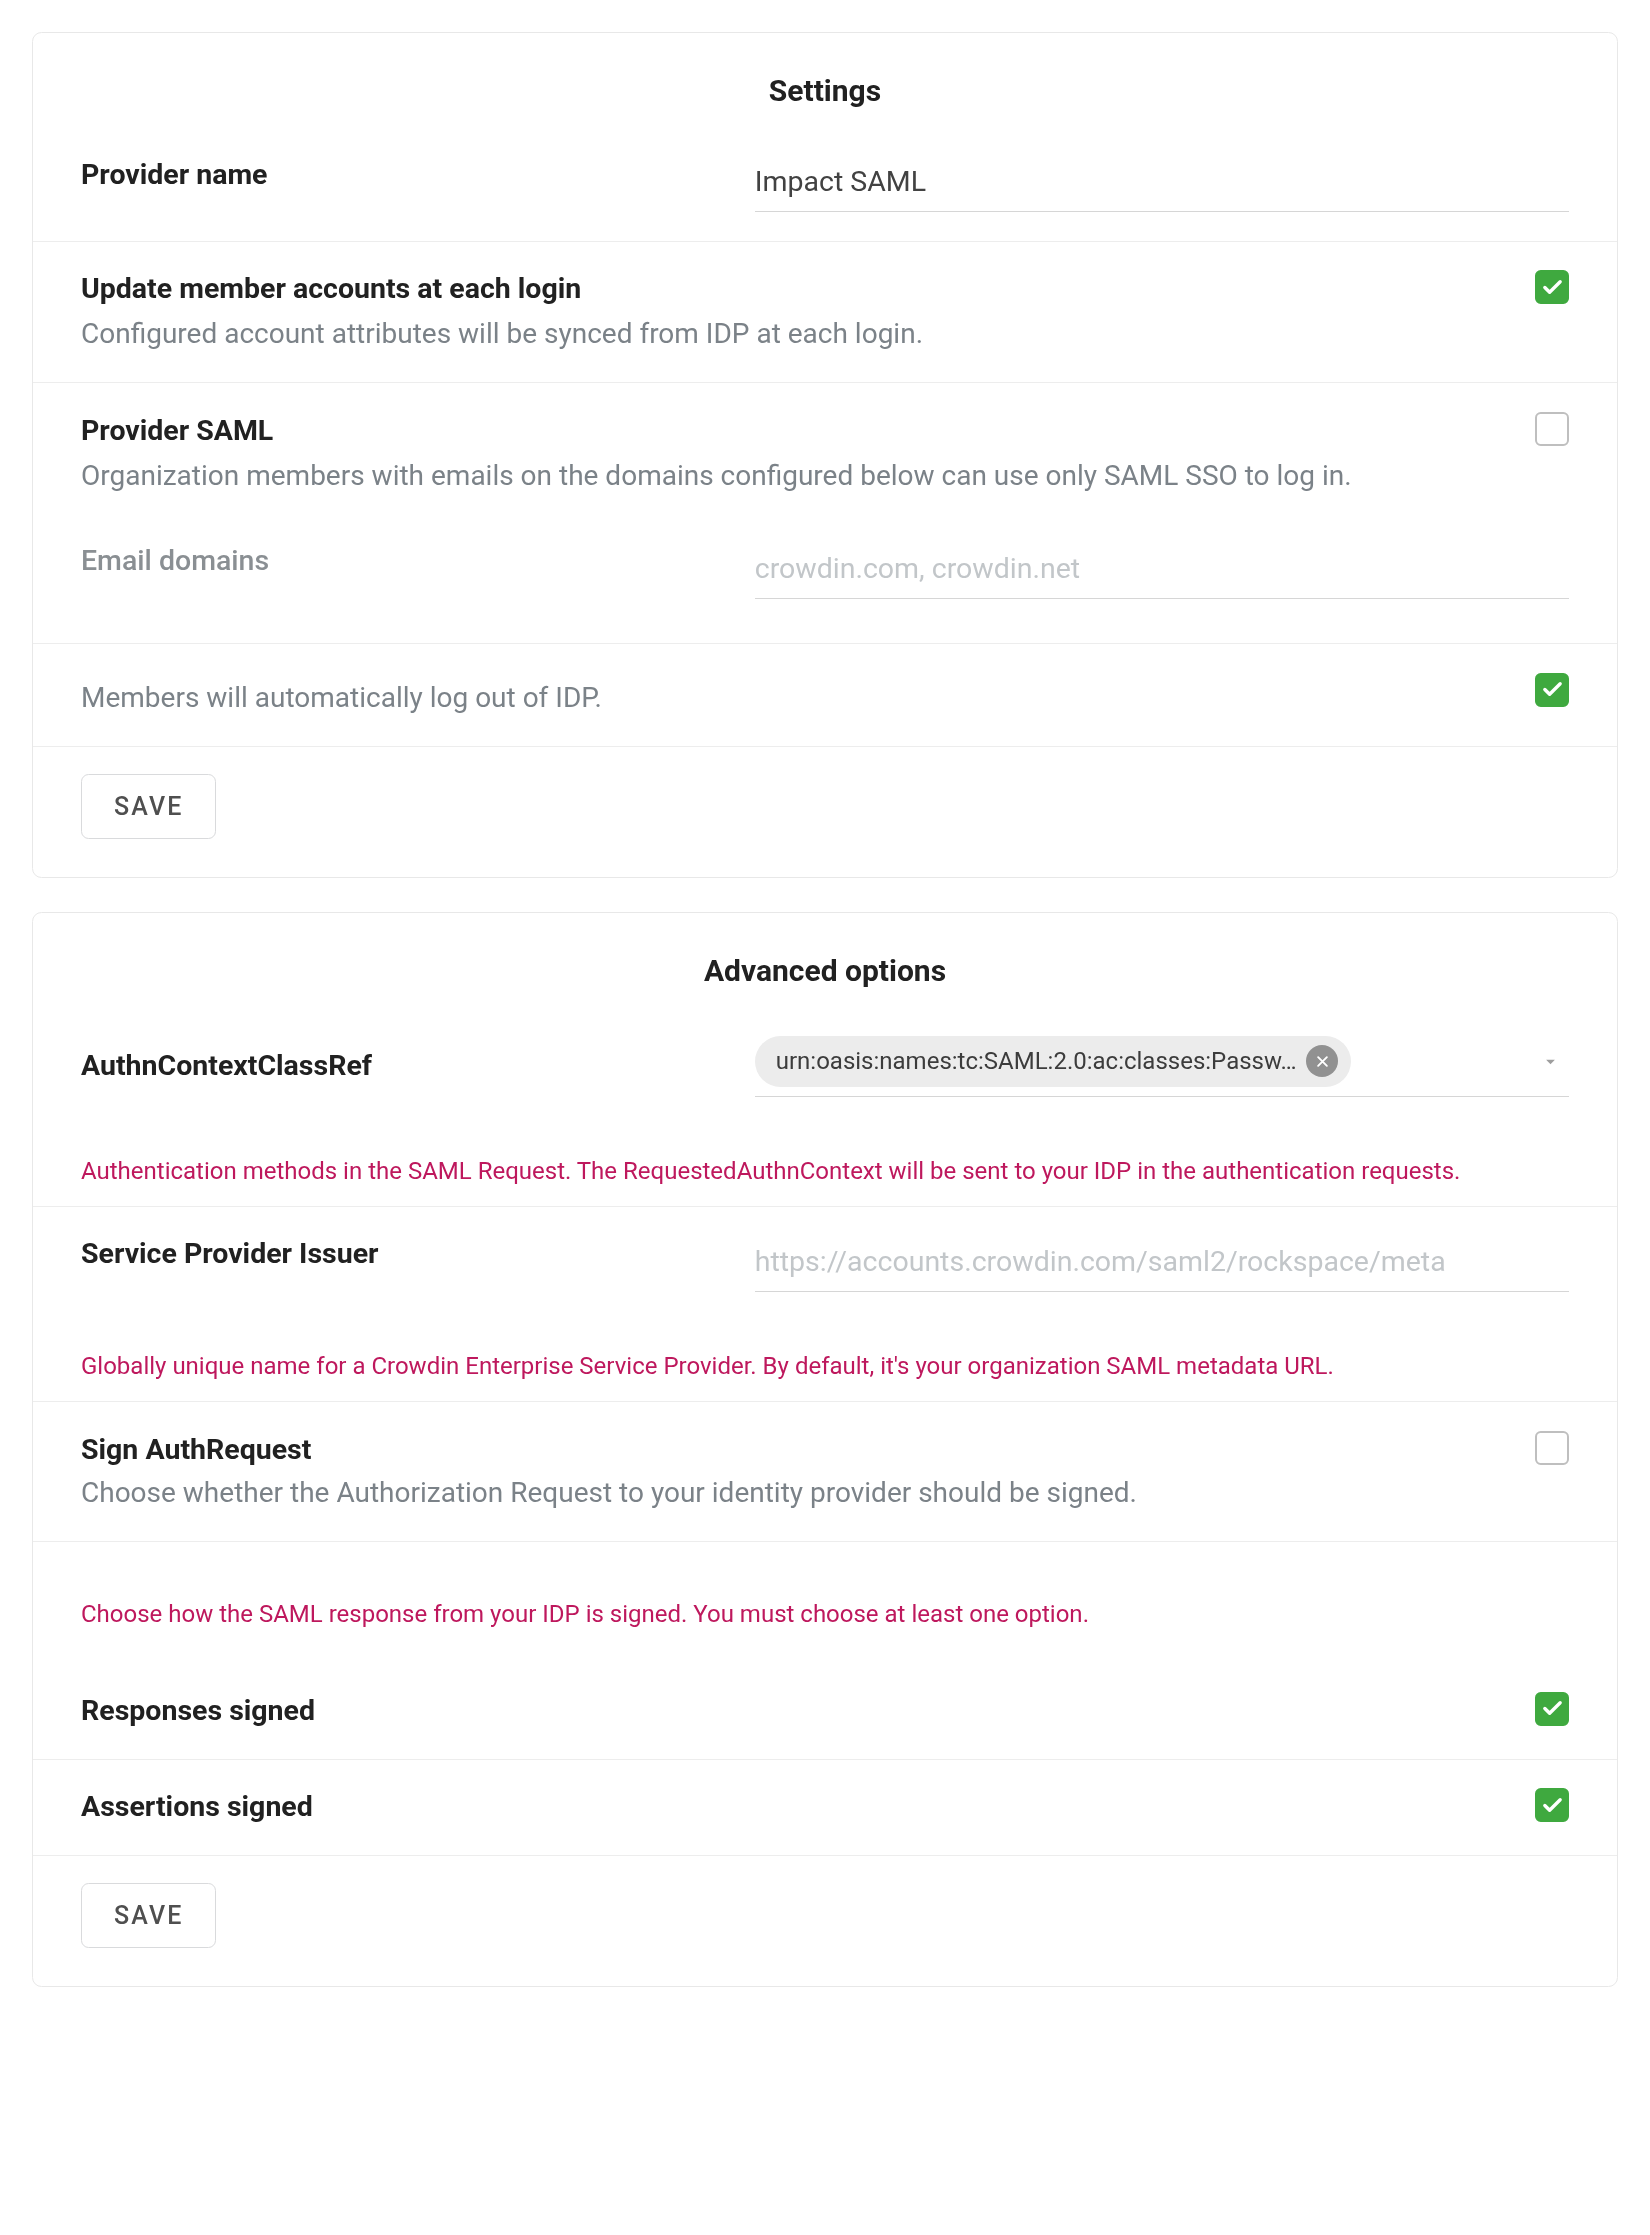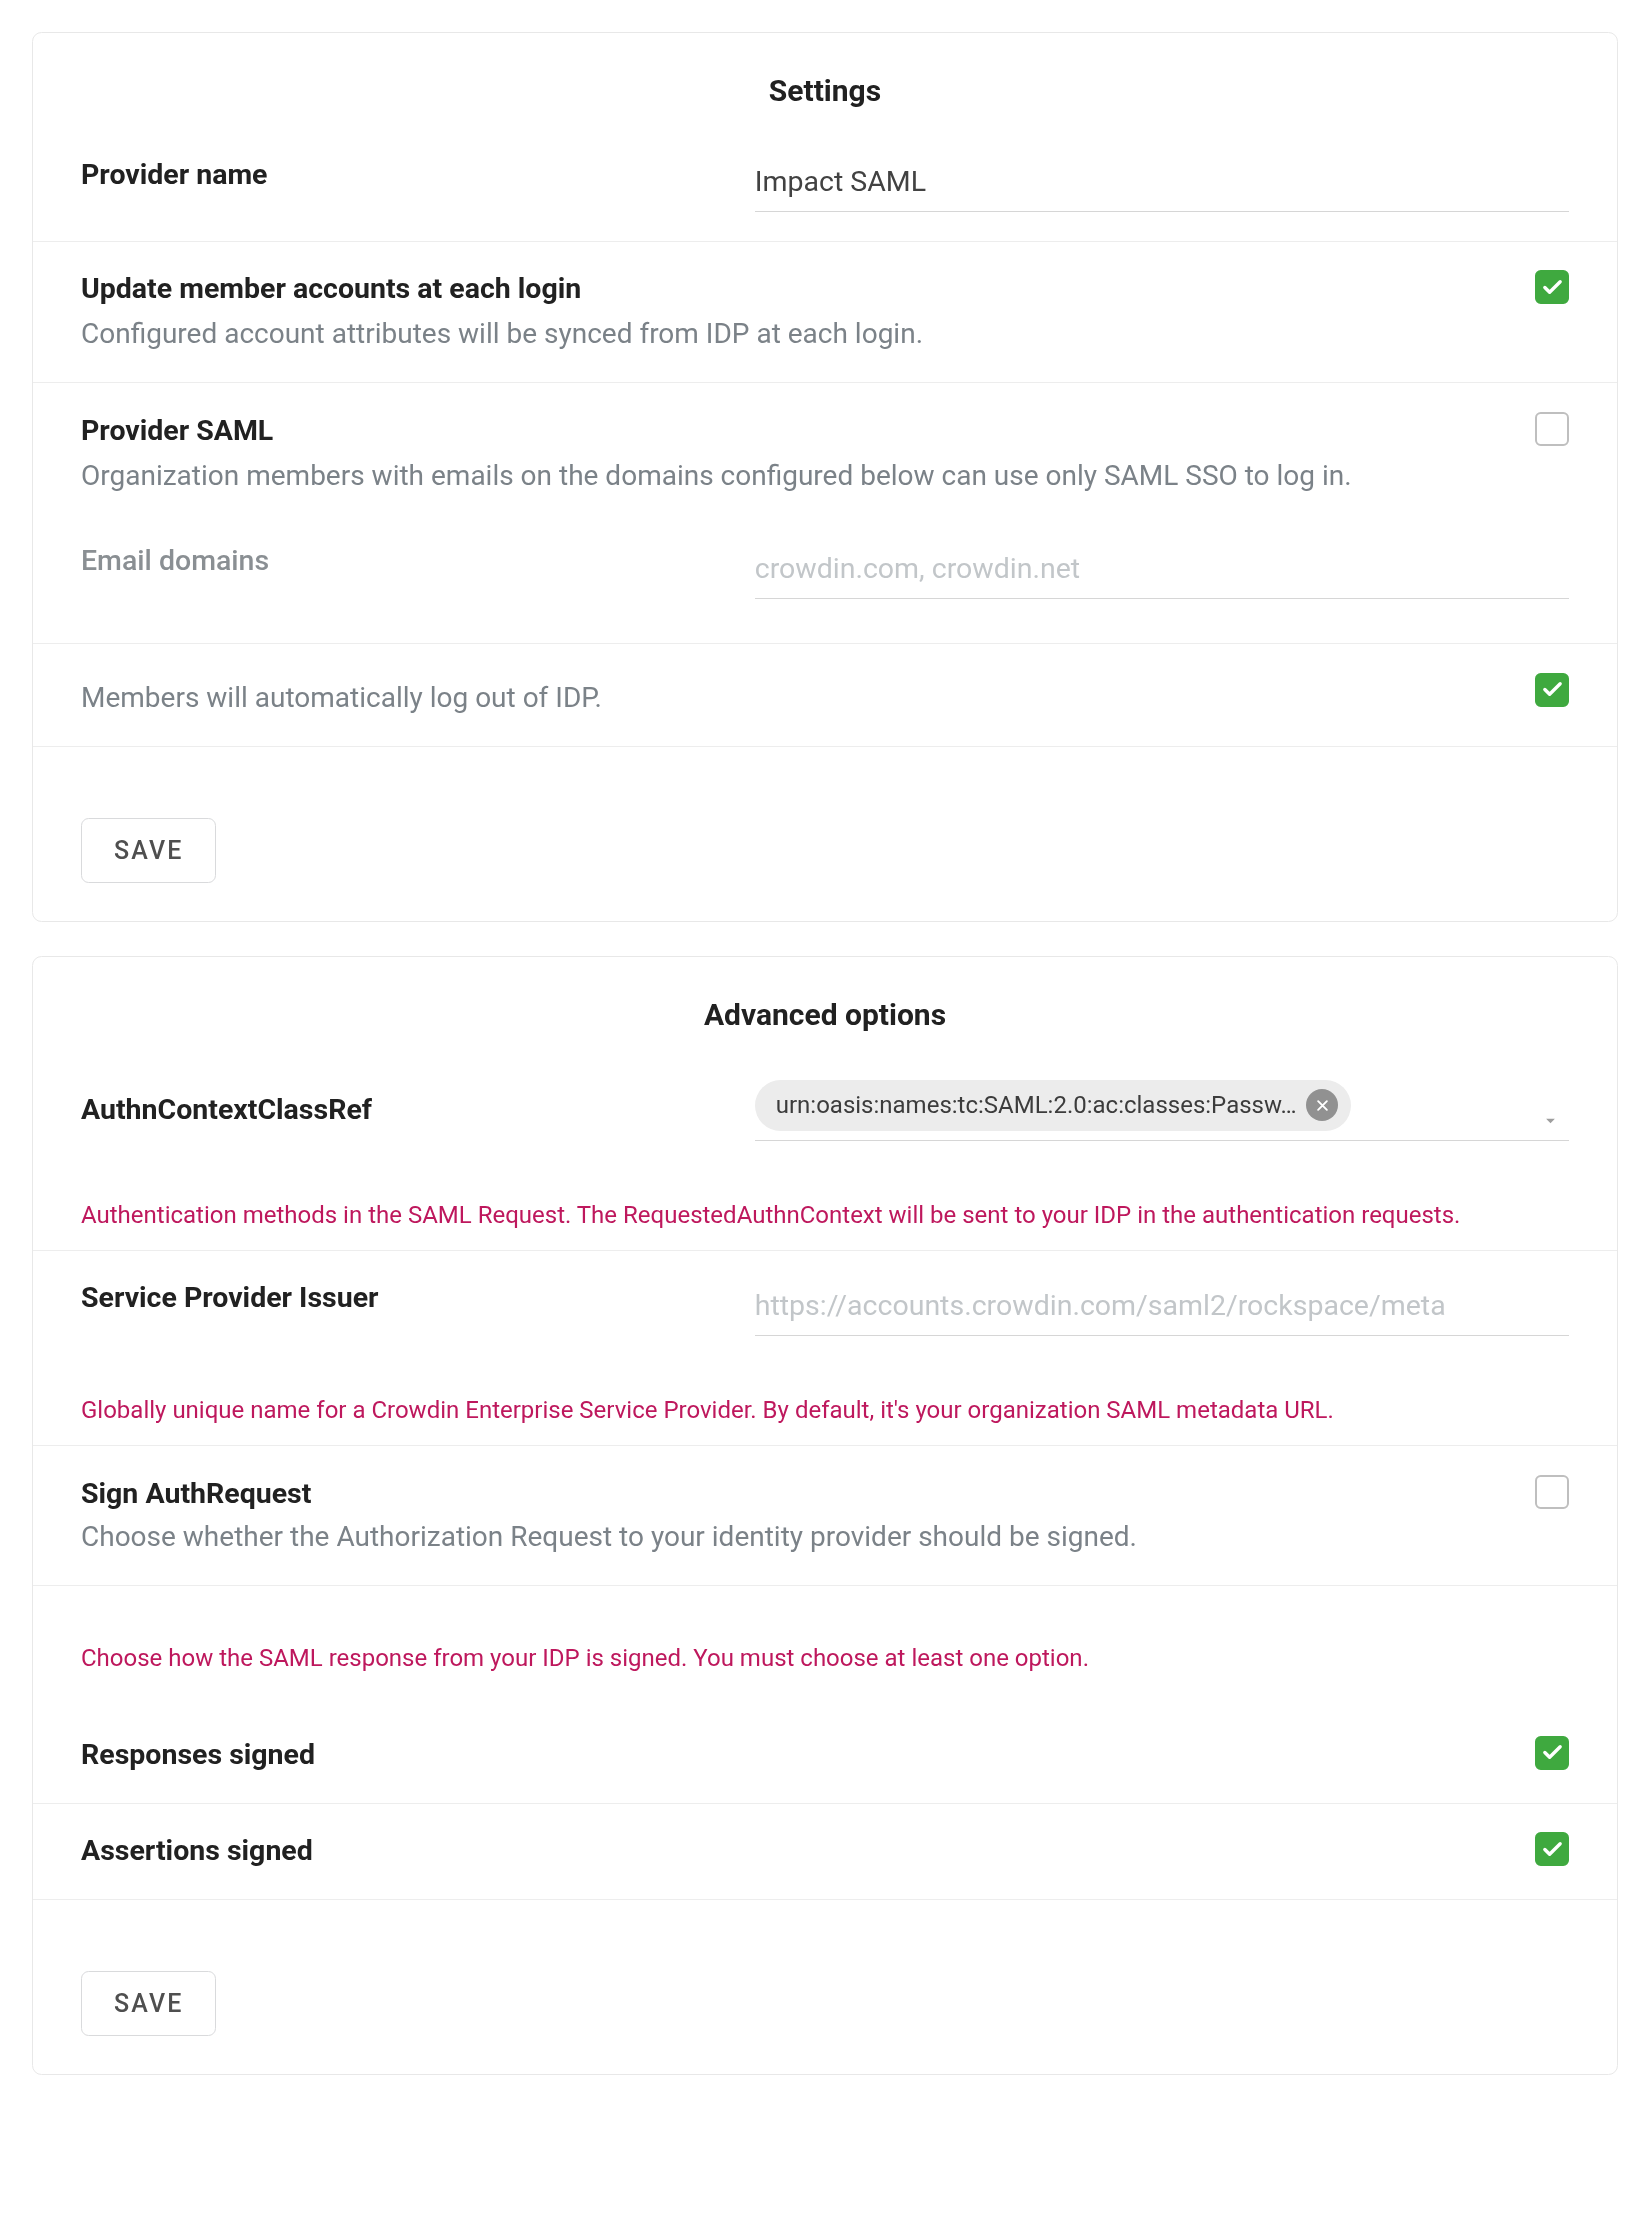--- a/index.html
+++ b/index.html
@@ -87,21 +87,21 @@
     outline: none;
     background: transparent;
     font-family: inherit;
   }
   .text-input::placeholder { color: #b7bbbe; }
   .text-input.light::placeholder { color: #c2c6c9; }
 
   .chip-field {
     width: 100%;
     display: flex;
-    align-items: flex-end;
+    align-items: center;
     border-bottom: 1.4px solid #d6d6d6;
     padding-bottom: 9.5px;
     gap: 18px;
   }
   .chip {
     background: #ececec;
     border-radius: 950px;
     padding: 9.5px 13.3px 9.5px 21px;
     display: inline-flex;
     align-items: center;
@@ -142,21 +142,20 @@
     border: 1.4px solid #d9dadc;
     border-radius: 7.6px;
     background: #fff;
     padding: 17px 32px;
     font-size: 25px;
     font-weight: 500;
     letter-spacing: 2.1px;
     color: #4f4f4f;
     cursor: pointer;
     font-family: inherit;
-    margin-top: 44px;
   }
   .btn-row {
     padding: 27px 48px 38px 48px;
     border-top: 1.4px solid #ededed;
   }
 
   .checkbox {
     width: 34px;
     height: 34px;
     border-radius: 5.7px;

